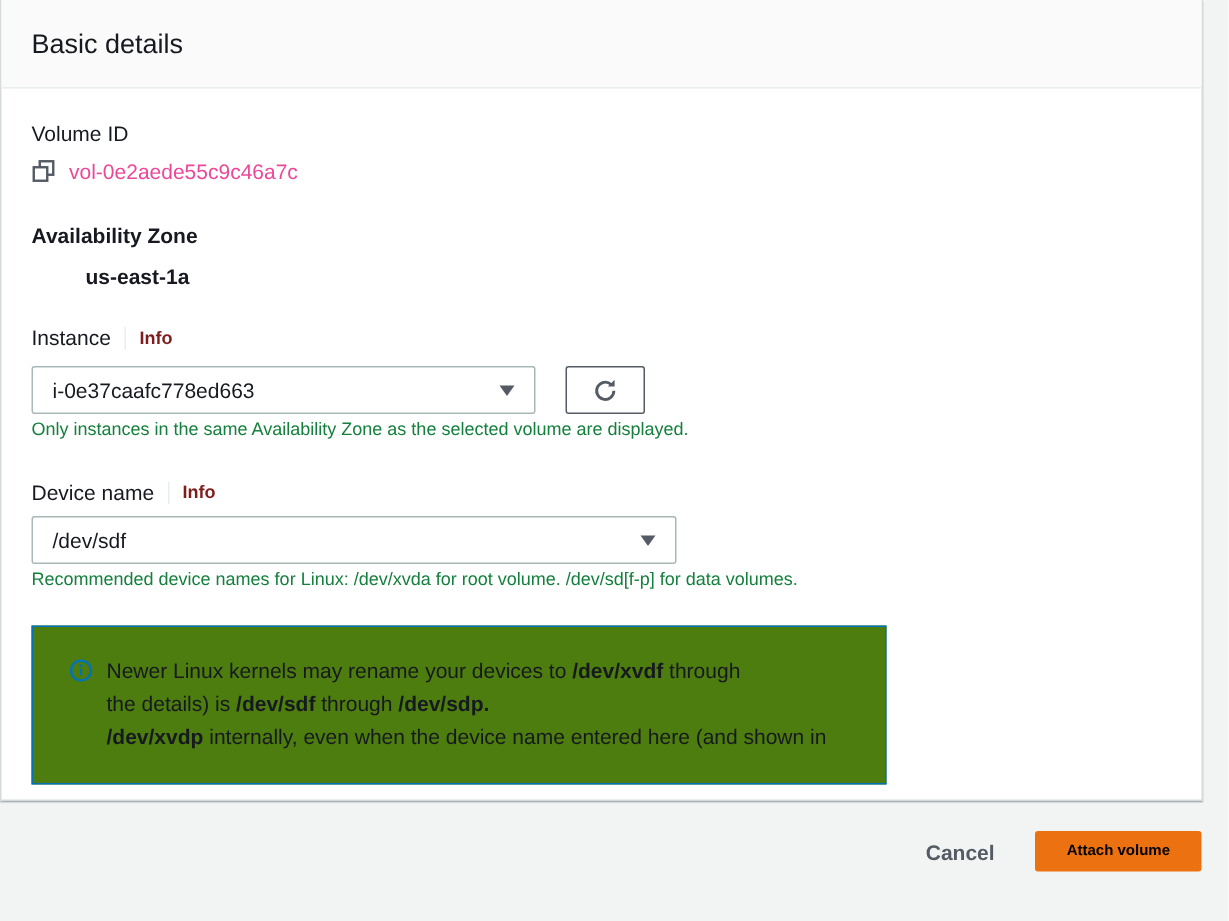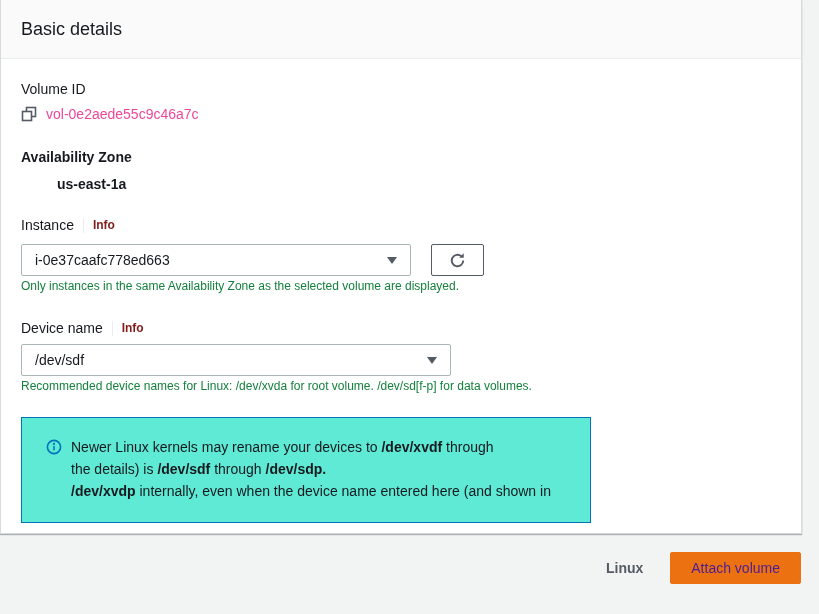--- a/index.html
+++ b/index.html
@@ -40,21 +40,21 @@
   .plain-value { margin-top: 7px; font-size: 14px; line-height: 20px; margin-left: 36px; }
 
   .field-instance { margin-top: 21px; }
   .field-device { margin-top: 24px; }
   .label-row { display: flex; align-items: center; }
   .vsep { width: 1px; height: 15px; background: #eaeded; margin: 0 9px; }
   .info-link { font-size: 12px; line-height: 16px; font-weight: 700; color: #7f1d1d; text-decoration: none; cursor: pointer; }
 
   .control-row { margin-top: 9px; display: flex; align-items: center; }
   .select {
-    width: 390px; height: 32px;
+    width: 336px; height: 32px;
     border: 1px solid #aab7b8; border-radius: 2px; background: #fff;
     display: flex; align-items: center; justify-content: space-between;
     padding: 0 13px; cursor: pointer;
   }
   .select.device-select { width: 430px; margin-top: 6px; }
   .select-value { font-size: 14px; color: #16191f; }
   .caret {
     width: 0; height: 0;
     border-left: 5px solid transparent; border-right: 5px solid transparent;
     border-top: 7px solid #545b64;
@@ -63,21 +63,21 @@
     margin-left: 20px; width: 53px; height: 32px;
     border: 1px solid #545b64; border-radius: 2px; background: #fff;
     display: flex; align-items: center; justify-content: center; cursor: pointer;
   }
   .help-text { margin-top: 2px; font-size: 12px; line-height: 16px; color: #15803d; }
 
   .alert {
     margin-top: 23px;
     width: 570px;
     border: 1px solid #0073bb;
-    background: #5eead4;
+    background: #4d7c0f;
     padding: 18px 16px 20px 15px;
     display: flex; align-items: flex-start;
   }
   .alert-icon { flex: none; margin: 3px 9px 0 9px; width: 16px; height: 16px; }
   .alert-body { font-size: 14px; line-height: 22px; color: #16191f; }
   .alert-line { white-space: nowrap; }
   .b { font-weight: 700; }
 
   .footer {
     height: 67px;
@@ -85,22 +85,22 @@
     padding-right: 18px;
   }
   .cancel-btn {
     background: none; border: none; padding: 0;
     font-family: "Liberation Sans", sans-serif;
     font-size: 14px; font-weight: 700; color: #545b64; cursor: pointer;
   }
   .primary-btn {
     margin-left: 27px;
     background: #ec7211; border: 1px solid #ec7211; border-radius: 2px;
-    color: #4c1d95; font-family: "Liberation Sans", sans-serif;
-    font-size: 14px; font-weight: 400;
+    color: #000000; font-family: "Liberation Sans", sans-serif;
+    font-size: 10px; font-weight: 700;
     padding: 7px 20px; cursor: pointer;
   }
 </style>
 </head>
 <body>
 
 <div class="card">
   <div class="card-header">
     <h1>Basic details</h1>
   </div>
@@ -172,15 +172,15 @@
         <div class="alert-line"><span>Newer Linux kernels may rename your devices to </span><span class="b">/dev/xvdf</span><span> through</span></div>
         <div class="alert-line"><span>the details) is </span><span class="b">/dev/sdf</span><span> through </span><span class="b">/dev/sdp.</span></div>
         <div class="alert-line"><span class="b">/dev/xvdp</span><span> internally, even when the device name entered here (and shown in</span></div>
       </div>
     </div>
 
   </div>
 </div>
 
 <div class="footer">
-  <button class="cancel-btn">Linux</button>
+  <button class="cancel-btn">Cancel</button>
   <button class="primary-btn">Attach volume</button>
 </div>
 
 </body></html>

